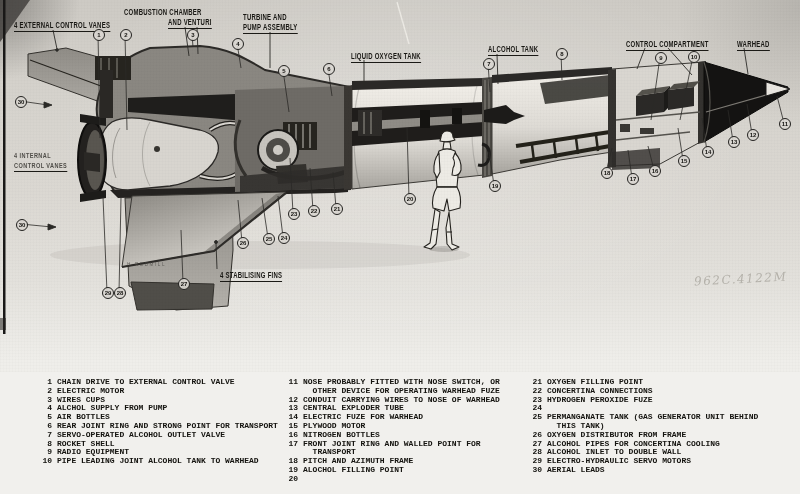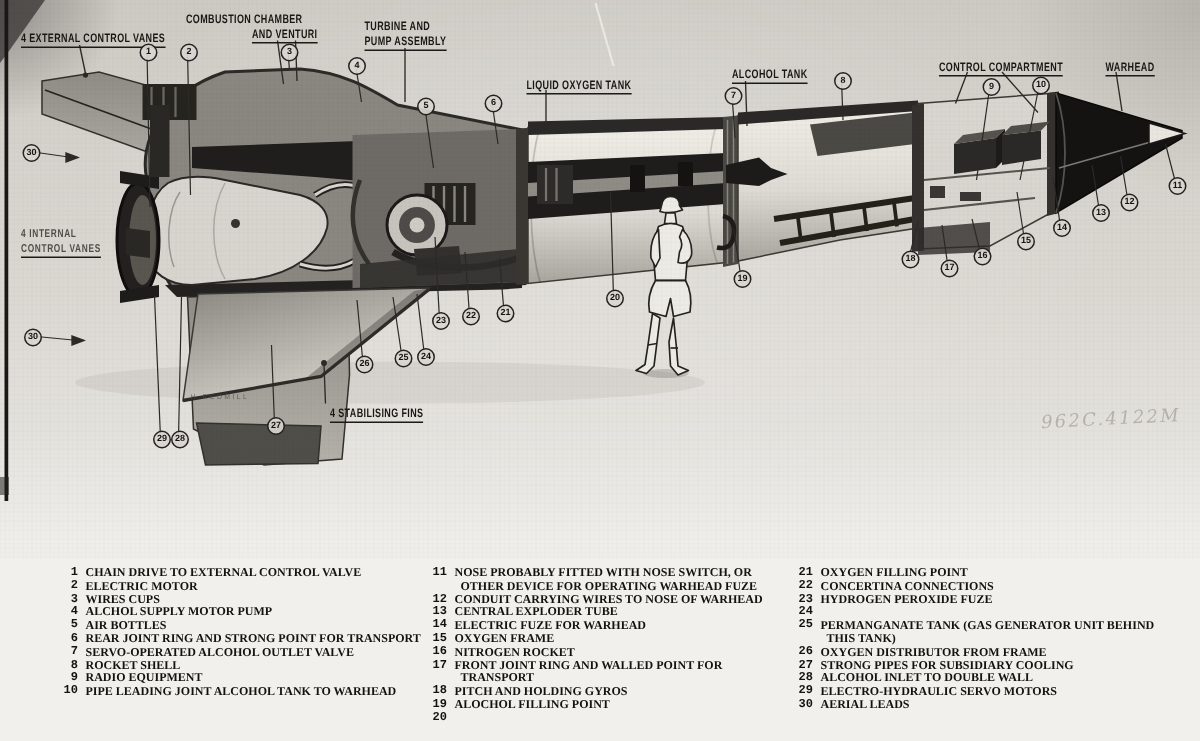--- a/index.html
+++ b/index.html
@@ -30,21 +30,21 @@
       color:#4a4843;opacity:.75;}
   .hand{position:absolute;left:694px;top:272px;font-family:"DejaVu Serif",serif;
       font-style:italic;font-size:12px;letter-spacing:1.5px;color:#b6b3ac;
       transform:rotate(-3deg);}
   
   #legend{position:absolute;left:0;top:372px;width:800px;height:122px;background:#f1f0ed;}
   .col{position:absolute;top:6px;}
   .lrow{display:flex;font-family:"Liberation Mono",monospace;font-weight:bold;
       font-size:8px;line-height:8.8px;color:#14130f;}
   .lnum{width:14px;text-align:right;margin-right:5px;flex:none;}
-  .ltxt{white-space:pre-wrap;font-family:Liberation Serif, serif;}
+  .ltxt{white-space:pre-wrap;}
 </style>
 </head>
 <body>
 
 <div id="page">
   <div id="photo">
 
     <svg id="art" width="800" height="372" viewBox="0 0 800 372">
       <defs>
         <linearGradient id="gBody" x1="0" y1="0" x2="0" y2="1">
@@ -310,21 +310,21 @@
         <div class="lrow">
           <span class="lnum">2</span>
           <span class="ltxt">ELECTRIC MOTOR</span>
         </div>
         <div class="lrow">
           <span class="lnum">3</span>
           <span class="ltxt">WIRES CUPS</span>
         </div>
         <div class="lrow">
           <span class="lnum">4</span>
-          <span class="ltxt">ALCHOL SUPPLY MOTOR PUMP</span>
+          <span class="ltxt">ALCHOL SUPPLY FROM PUMP</span>
         </div>
         <div class="lrow">
           <span class="lnum">5</span>
           <span class="ltxt">AIR BOTTLES</span>
         </div>
         <div class="lrow">
           <span class="lnum">6</span>
           <span class="ltxt">REAR JOINT RING AND STRONG POINT FOR TRANSPORT</span>
         </div>
         <div class="lrow">
@@ -357,34 +357,34 @@
         <div class="lrow">
           <span class="lnum">13</span>
           <span class="ltxt">CENTRAL EXPLODER TUBE</span>
         </div>
         <div class="lrow">
           <span class="lnum">14</span>
           <span class="ltxt">ELECTRIC FUZE FOR WARHEAD</span>
         </div>
         <div class="lrow">
           <span class="lnum">15</span>
-          <span class="ltxt">OXYGEN FRAME</span>
+          <span class="ltxt">PLYWOOD MOTOR</span>
         </div>
         <div class="lrow">
           <span class="lnum">16</span>
-          <span class="ltxt">NITROGEN ROCKET</span>
+          <span class="ltxt">NITROGEN BOTTLES</span>
         </div>
         <div class="lrow">
           <span class="lnum">17</span>
           <span class="ltxt">FRONT JOINT RING AND WALLED POINT FOR
   TRANSPORT</span>
         </div>
         <div class="lrow">
           <span class="lnum">18</span>
-          <span class="ltxt">PITCH AND HOLDING GYROS</span>
+          <span class="ltxt">PITCH AND AZIMUTH FRAME</span>
         </div>
         <div class="lrow">
           <span class="lnum">19</span>
           <span class="ltxt">ALOCHOL FILLING POINT</span>
         </div>
         <div class="lrow">
           <span class="lnum">20</span>
         </div>
       </div>
       <div class="col" style="left: 528px;">
@@ -407,21 +407,21 @@
           <span class="lnum">25</span>
           <span class="ltxt">PERMANGANATE TANK (GAS GENERATOR UNIT BEHIND
   THIS TANK)</span>
         </div>
         <div class="lrow">
           <span class="lnum">26</span>
           <span class="ltxt">OXYGEN DISTRIBUTOR FROM FRAME</span>
         </div>
         <div class="lrow">
           <span class="lnum">27</span>
-          <span class="ltxt">STRONG PIPES FOR SUBSIDIARY COOLING</span>
+          <span class="ltxt">ALCOHOL PIPES FOR CONCERTINA COOLING</span>
         </div>
         <div class="lrow">
           <span class="lnum">28</span>
           <span class="ltxt">ALCOHOL INLET TO DOUBLE WALL</span>
         </div>
         <div class="lrow">
           <span class="lnum">29</span>
           <span class="ltxt">ELECTRO-HYDRAULIC SERVO MOTORS</span>
         </div>
         <div class="lrow">

